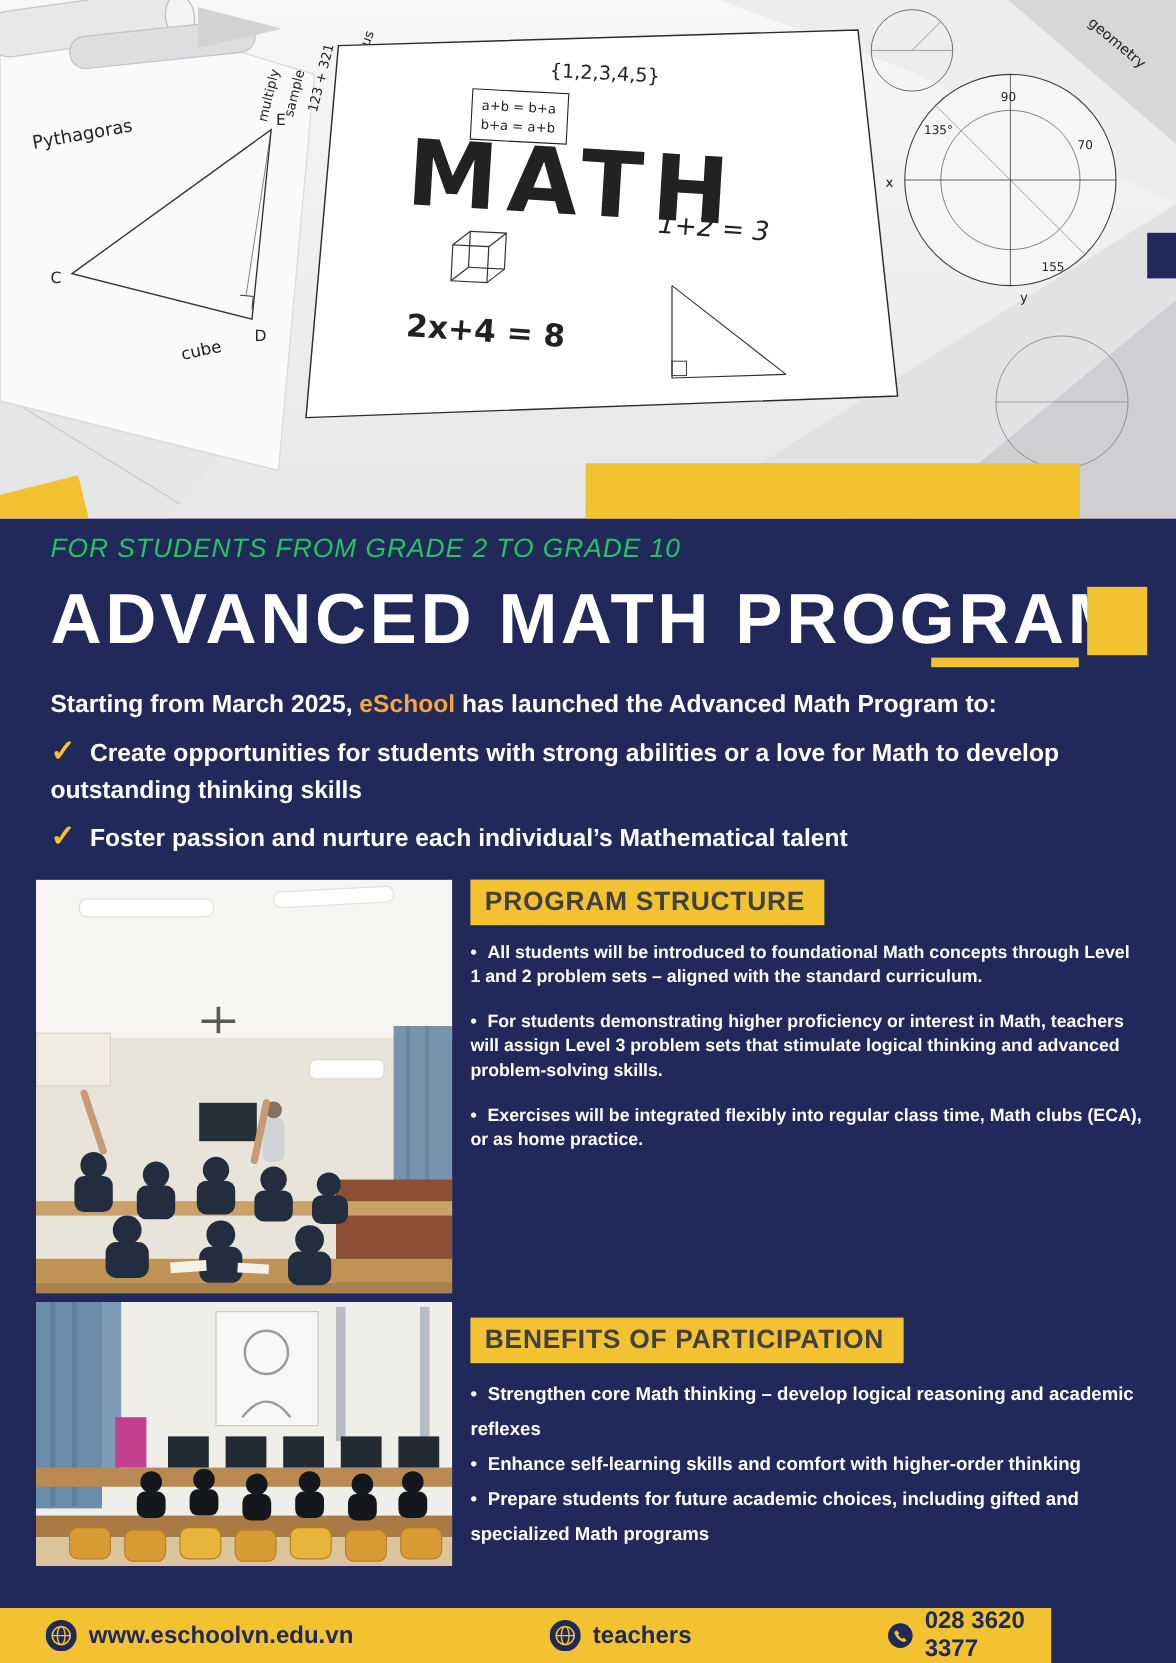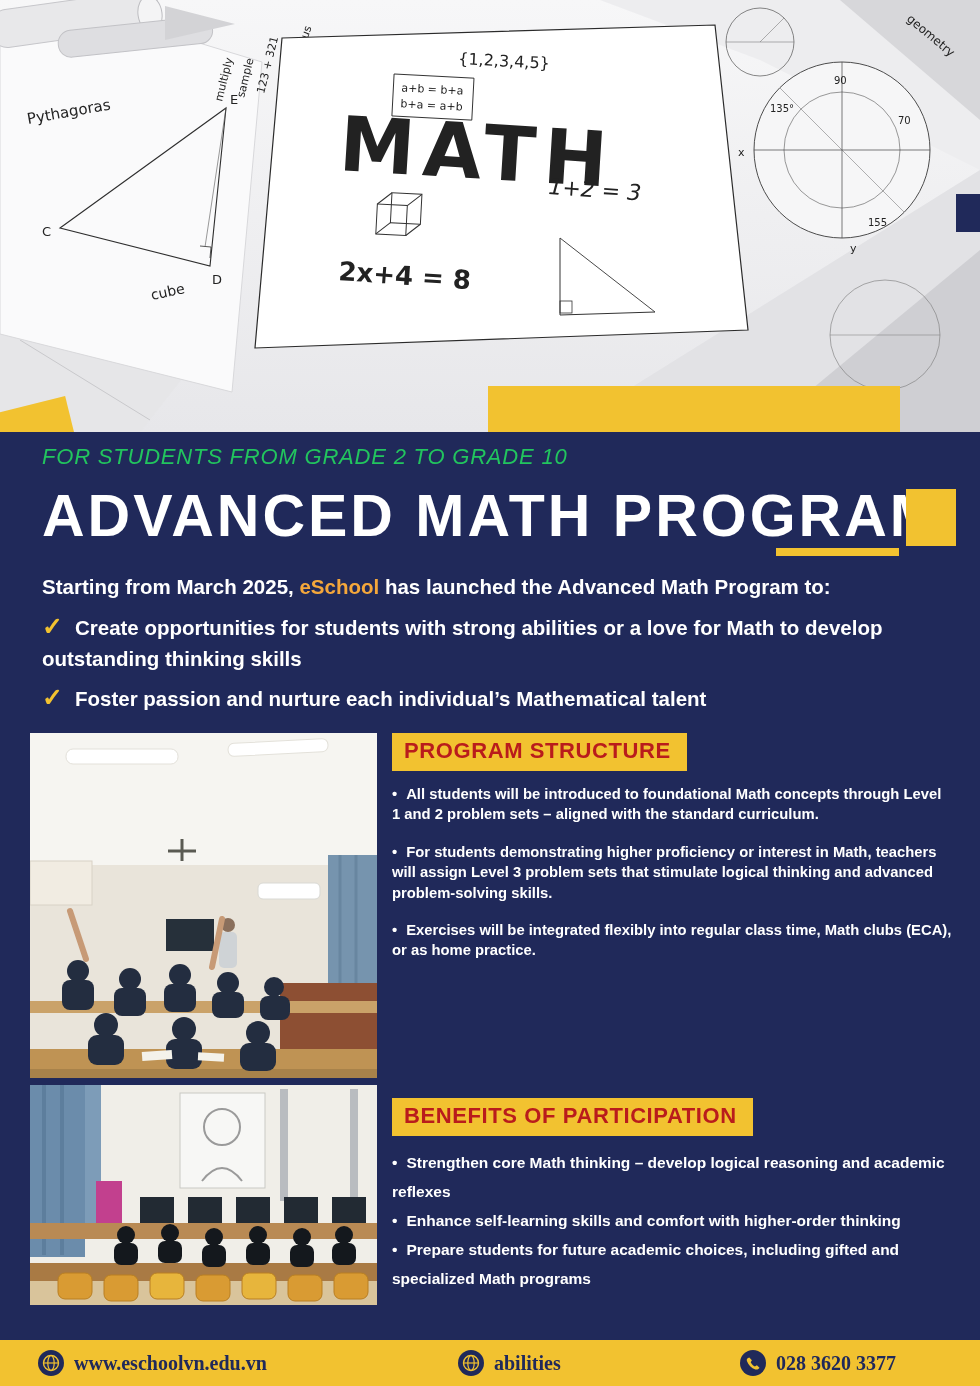--- a/index.html
+++ b/index.html
@@ -28,29 +28,29 @@
   .intro p { margin:0 0 6px 0; }
   .intro .brand { color:#f5a73b; font-weight:700; }
   .check { color:#f2c230; font-size:25px; font-weight:700; margin-right:12px; }
   
   .photo1 { position:absolute; left:30px;  top:733px;  width:347px; height:345px; overflow:hidden; }
   .photo2 { position:absolute; left:30px;  top:1085px; width:347px; height:220px; overflow:hidden; }
   .photo1 svg, .photo2 svg { display:block; }
   
   .right-col { position:absolute; left:392px; top:733px; width:560px; }
   .benefits  { position:absolute; left:392px; top:1098px; width:560px; }
-  .banner { display:inline-block; background:#f2c230; color:#b91c1c;
+  .banner { display:inline-block; background:#f2c230; color:#404040;
             font-size:22px; font-weight:700; letter-spacing:0.6px;
             padding:5px 16px 7px 12px; }
   .bullets { margin-top:13px; }
   .bullets p { margin:0 0 17px 0; color:#ffffff; font-size:14.8px; font-weight:700; line-height:1.38; }
   .benefits .bullets p { margin:0; font-size:15.5px; line-height:1.87; }
   .dot { margin-right:9px; }
   
-  .footer { position:absolute; left:0; top:1340px; width:980px; height:46px; background:#f2c230;font-family:Liberation Serif, serif; }
+  .footer { position:absolute; left:0; top:1340px; width:876px; height:46px; background:#f2c230; }
   .footer-item { position:absolute; top:0; height:46px; display:flex; align-items:center; gap:10px;
                  color:#20295a; font-size:20px; font-weight:700; }
   .footer-item svg { display:block; }
   .fi-1 { left:38px; }  .fi-2 { left:458px; }  .fi-3 { left:740px; }
 </style>
 </head>
 <body>
 
 <div class="poster">
 
@@ -295,21 +295,21 @@
       </svg>
       <span>www.eschoolvn.edu.vn</span>
     </div>
     <div class="footer-item fi-2">
       <svg width="26" height="26" viewBox="0 0 26 26">
         <circle cx="13" cy="13" r="13" fill="#20295a"></circle>
         <circle cx="13" cy="13" r="7.5" fill="none" stroke="#f2c230" stroke-width="1.4"></circle>
         <ellipse cx="13" cy="13" rx="3.2" ry="7.5" fill="none" stroke="#f2c230" stroke-width="1.2"></ellipse>
         <line x1="5.5" y1="13" x2="20.5" y2="13" stroke="#f2c230" stroke-width="1.2"></line>
       </svg>
-      <span>abilities</span>
+      <span>teachers</span>
     </div>
     <div class="footer-item fi-3">
       <svg width="26" height="26" viewBox="0 0 26 26">
         <circle cx="13" cy="13" r="13" fill="#20295a"></circle>
         <path d="M9.3 7.6 L11.9 10.2 L10.7 12.2 C11.6 14.1 13 15.5 14.9 16.4 L16.9 15.2 L19.5 17.8 C18.7 19.3 17 20 15.4 19.4 C11.4 18 8.3 14.9 6.9 10.9 C6.3 9.3 7.4 7.9 9.3 7.6 Z" fill="#f2c230"></path>
       </svg>
       <span>028 3620 3377</span>
     </div>
   </div>
 

